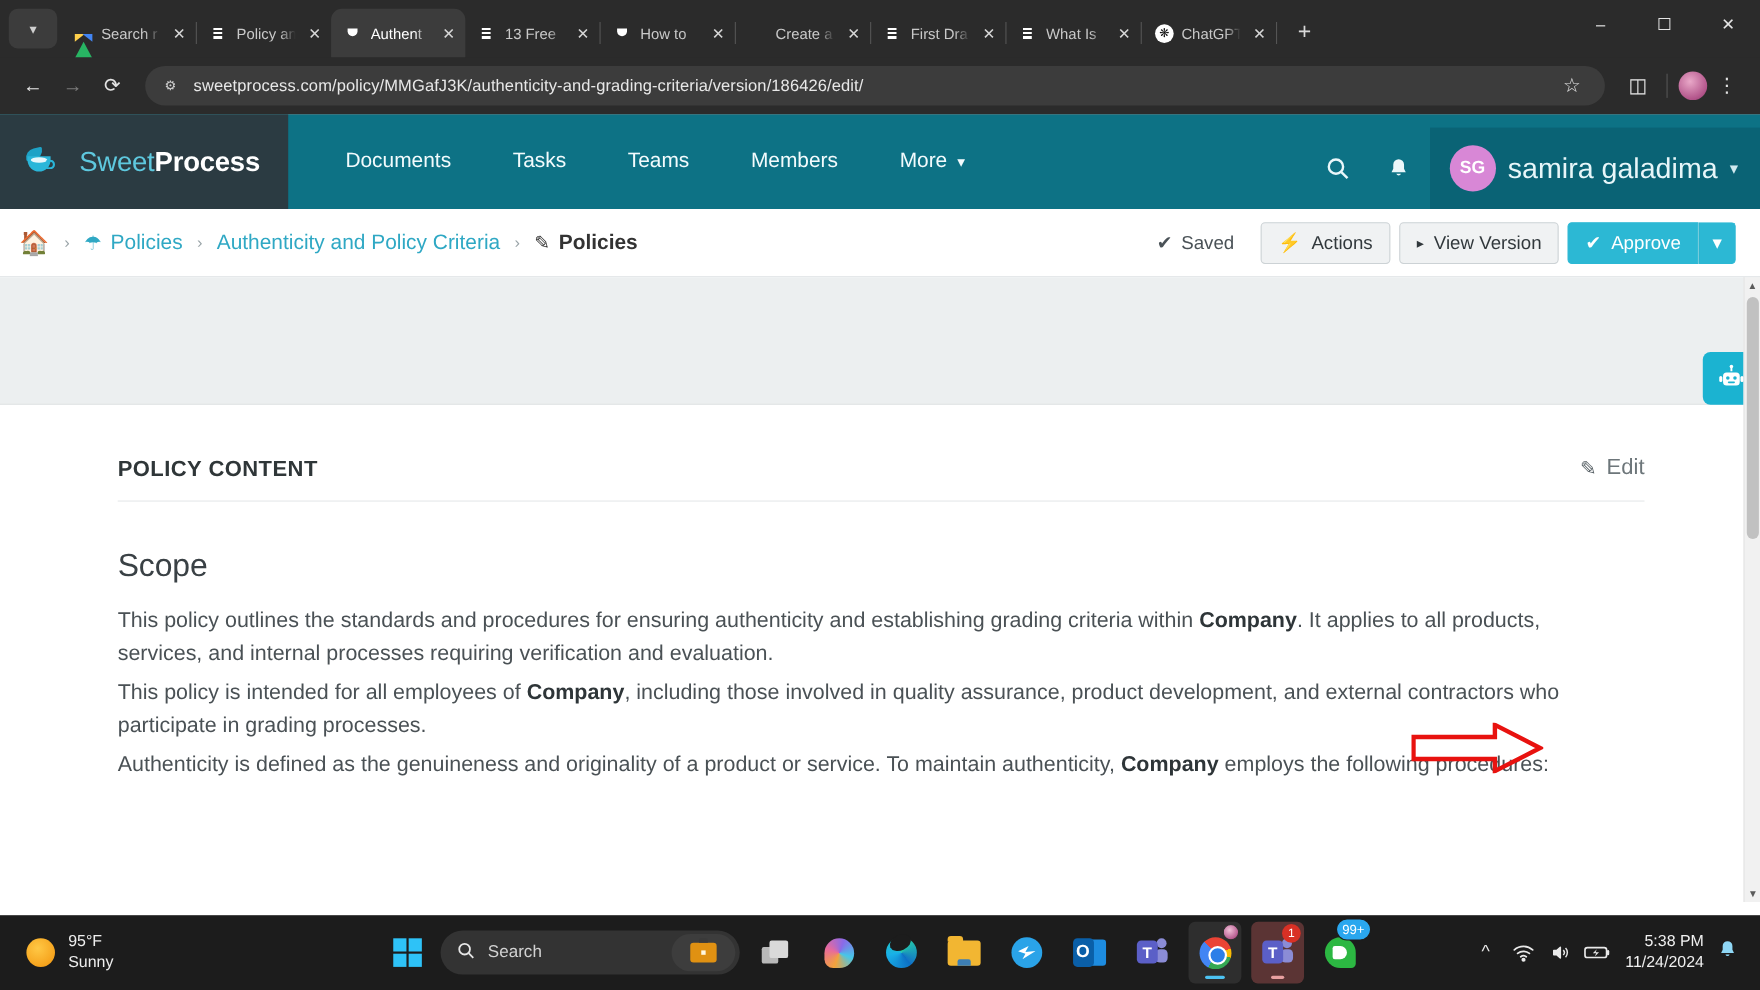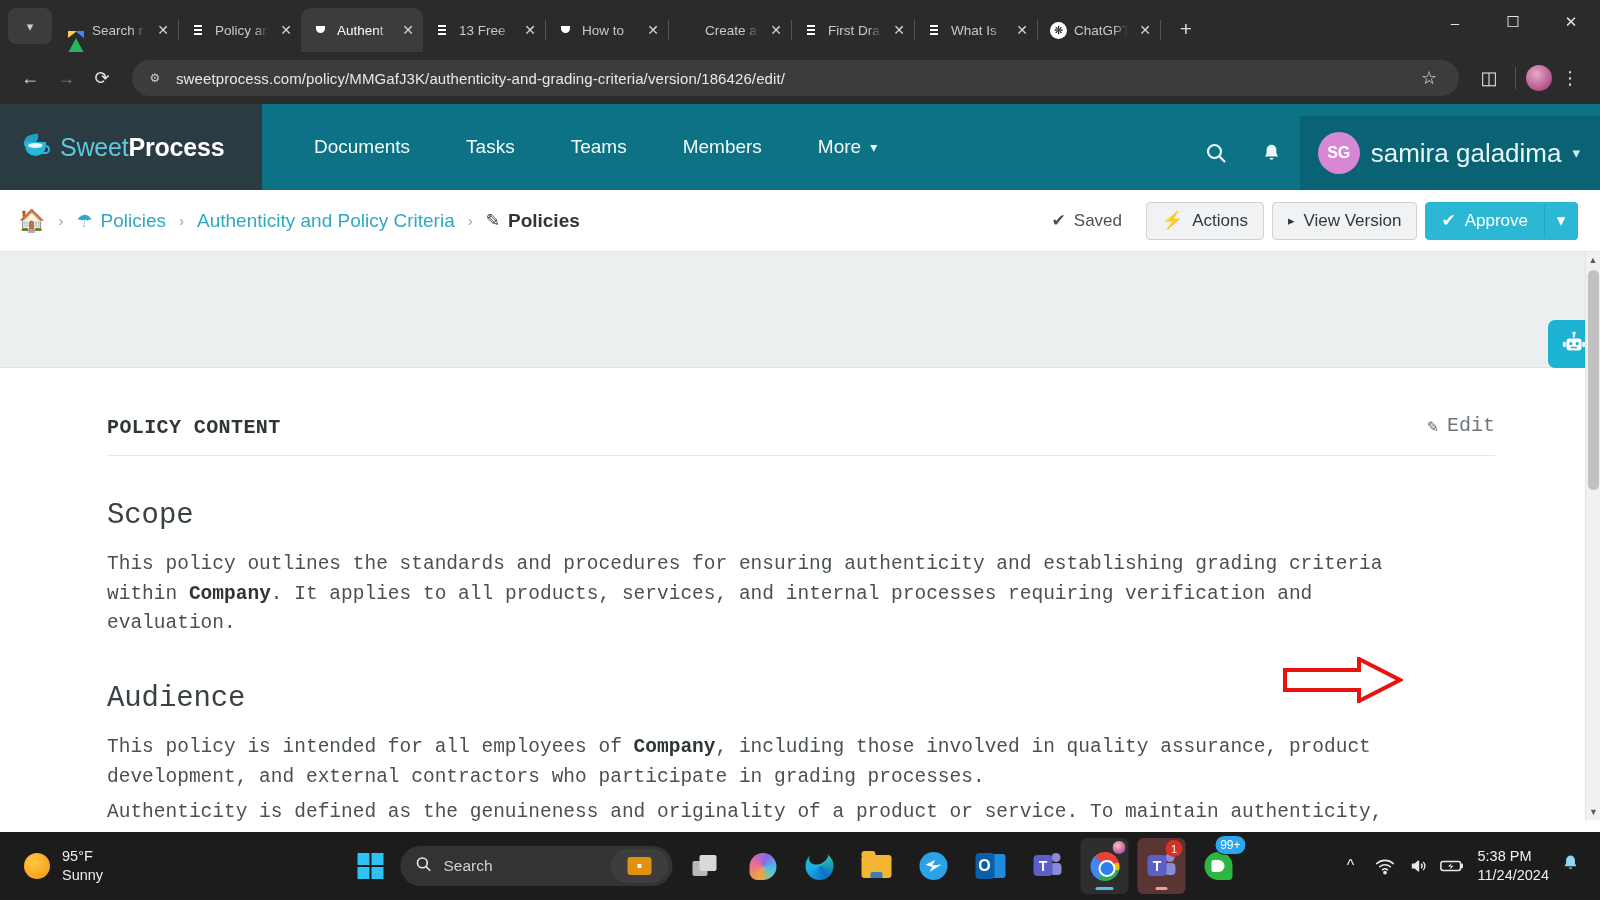--- a/index.html
+++ b/index.html
@@ -113,21 +113,21 @@
   }
   .chrome-divider { width:1px; height:22px; background:#555; margin:0 8px; }
 
   
   #app-nav {
     height: 86px; background: #0d7285; display: flex; align-items: stretch;
     color: #fff;
   }
   #logo-block {
     width: 262px; background: #2b3b42; display: flex; align-items: center;
-    padding-left: 22px; gap: 8px; flex: none;
+    padding-left: 22px; gap: 20px; flex: none;
   }
   .logo-cup { width: 30px; height: 26px; position: relative; flex: none; }
   .logo-cup .cup {
     position: absolute; left: 3px; top: 8px; width: 21px; height: 14px;
     background: #2ab6d9; border-radius: 0 0 11px 11px;
   }
   .logo-cup .cup::after {
     content:""; position:absolute; left:3px; top:1px; width:15px; height:5px;
     background:#e8f7fb; border-radius: 50%;
   }
@@ -189,21 +189,21 @@
   }
   .btn.caret {
     background: #2cb8d4; border-color: #2cb8d4; color: #fff; width: 34px;
     border-radius: 0 4px 4px 0; margin-left: 0; padding: 0;
     justify-content: center; border-left: 1px solid #29a6c0;
   }
 
   
   #content-wrap { position: relative; height: 568px; background: #ffffff; }
   #grey-band { height: 116px; background: #eceff0; border-bottom: 1px solid #e1e4e5; }
-  #doc-body { padding: 46px 0 0 0; font-family: Liberation Mono, monospace; }
+  #doc-body { padding: 46px 0 0 0; }
   #doc-inner { width: 1390px; margin: 0 auto; padding: 0 0 0 2px; }
 
   #policy-head {
     display: flex; align-items: flex-end; justify-content: space-between;
     border-bottom: 1px solid #e5e8e9; padding-bottom: 16px;
   }
   #policy-title {
     font-size: 20px; letter-spacing: .4px; color: #2f3638; font-weight: 600;
   }
   #edit-link {
@@ -390,21 +390,21 @@
     display:flex; align-items:center; justify-content:center; border:1.5px solid #1c1c1c;
   }
   #tb-right {
     margin-left: auto; display: flex; align-items: center; gap: 0; padding-right: 14px;
   }
   .sys-ico {
     width: 34px; height: 44px; display:flex; align-items:center; justify-content:center;
     color:#e9e9e9; font-size: 16px;
   }
   #clock {
-    color:#f0f0f0; font-size:14.5px; line-height:1.3; text-align:left;
+    color:#f0f0f0; font-size:14.5px; line-height:1.3; text-align:right;
     padding: 0 12px 0 8px;
   }
   #bell-ico { color:#8fd7f5; font-size:18px; padding-right:6px; }
 </style>
 </head>
 <body>
 
 <div id="browser-chrome">
 
   <div id="tab-strip">
@@ -611,21 +611,20 @@
         <div id="policy-title">POLICY CONTENT</div>
         <div id="edit-link">
           <span class="pencil">✎</span>
           <span>Edit</span>
         </div>
       </div>
 
       <h2 class="sec">Scope</h2>
       <p class="body"><span>This policy outlines the standards and procedures for ensuring authenticity and establishing grading criteria within </span><b>Company</b><span>. It applies to all products, services, and internal processes requiring verification and evaluation.</span></p>
 
-      <h2 class="sec">Audience</h2>
       <p class="body"><span>This policy is intended for all employees of </span><b>Company</b><span>, including those involved in quality assurance, product development, and external contractors who participate in grading processes.</span></p>
 
       <p class="body"><span>Authenticity is defined as the genuineness and originality of a product or service. To maintain authenticity, </span><b>Company</b><span> employs the following procedures:</span></p>
     </div>
   </div>
 
   <svg id="red-arrow" width="120" height="46" viewBox="0 0 120 46">
     <polygon points="2,13 76,13 76,2 117,23 76,44 76,33 2,33" fill="none" stroke="#e8120f" stroke-width="4"></polygon>
   </svg>
 

